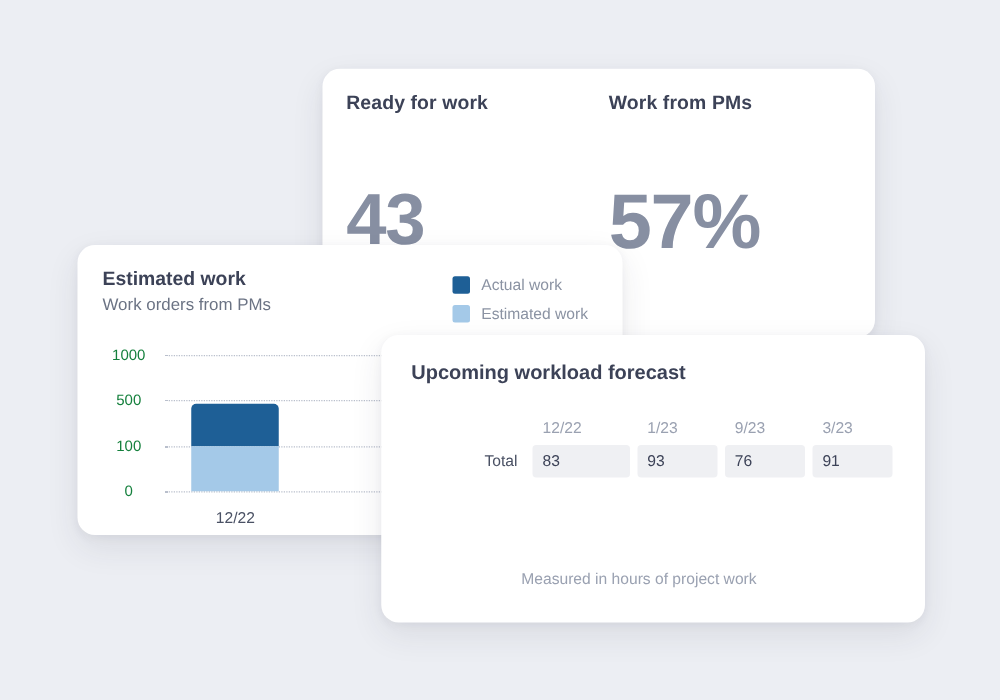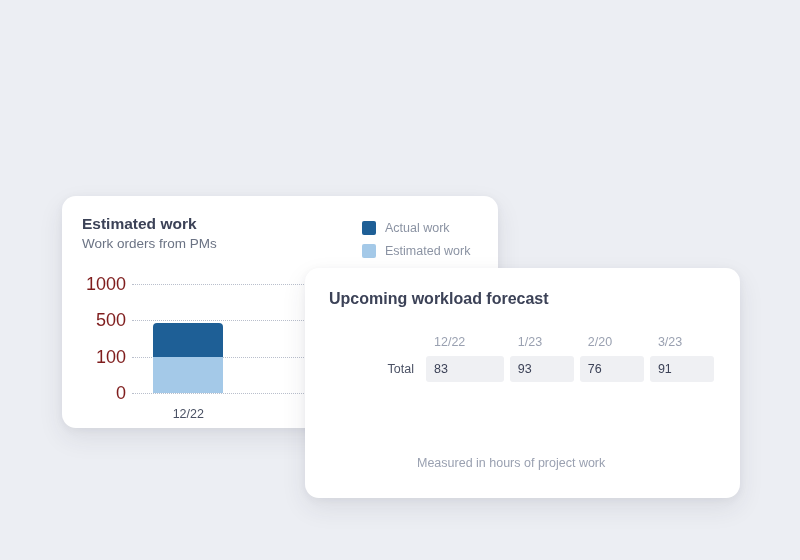--- a/index.html
+++ b/index.html
@@ -47,22 +47,22 @@
     position:absolute;left:20px;top:40px;
     font-size:13.5px;color:#6b7384;
   }
   #legend{position:absolute;left:300px;top:22px;}
   .legend-row{display:flex;align-items:center;height:19px;margin-bottom:4px;}
   .legend-swatch{width:14px;height:14px;border-radius:2px;margin-right:9px;flex:0 0 auto;}
   .legend-text{font-size:12.5px;color:#8b93a3;white-space:nowrap;}
 
   #plot{position:absolute;left:0;top:0;width:436px;height:232px;}
   .ytick{
-    position:absolute;width:46px;text-align:right;
-    font-size:18px;color:#7f1d1d;
+    position:absolute;width:46px;text-align:center;
+    font-size:12px;color:#15803d;
     transform:translateY(-50%);
   }
   .gridline{
     position:absolute;left:70px;right:14px;height:0;
     border-top:1px dotted #b9bfcc;
   }
   .bar-group{position:absolute;}
   .bar-seg{position:absolute;left:0;width:100%;}
   .bar-actual{background:#1e5f96;}
   .bar-est{background:#a4c9e8;}
@@ -101,20 +101,32 @@
   #forecast-footnote{
     position:absolute;left:112px;bottom:28px;
     font-size:12.5px;color:#9aa1b1;margin-top:32px;
   }
 </style>
 </head>
 <body>
 
 <div class="stage">
 
+  <div class="card" id="kpi-card">
+    <div class="kpi-wrap">
+      <div class="kpi" id="kpi-0">
+        <div class="kpi-label">Ready for work</div>
+        <div class="kpi-value">43</div>
+      </div>
+      <div class="kpi" id="kpi-1">
+        <div class="kpi-label">Work from PMs</div>
+        <div class="kpi-value">57%</div>
+      </div>
+    </div>
+  </div>
 
   <div class="card" id="chart-card">
     <div id="chart-title">Estimated work</div>
     <div id="chart-subtitle">Work orders from PMs</div>
 
     <div id="legend">
       <div class="legend-row">
         <span class="legend-swatch" id="sw-0" style="background: rgb(30, 95, 150);"></span>
         <span class="legend-text">Actual work</span>
       </div>
@@ -147,21 +159,21 @@
   </div>
 
   <div class="card" id="forecast-card">
     <div id="forecast-title">Upcoming workload forecast</div>
     <table id="ftable">
       <thead>
         <tr id="fhead-row">
           <th class="corner"></th>
         <th class="colhead">12/22</th>
             <th class="colhead">1/23</th>
-            <th class="colhead">2/20</th>
+            <th class="colhead">9/23</th>
             <th class="colhead">3/23</th>
           </tr>
       </thead>
       <tbody id="fbody">
           <tr>
             <td class="rowhead">Total</td>
             <td class="cell">83</td>
             <td class="cell">93</td>
             <td class="cell">76</td>
             <td class="cell">91</td>

